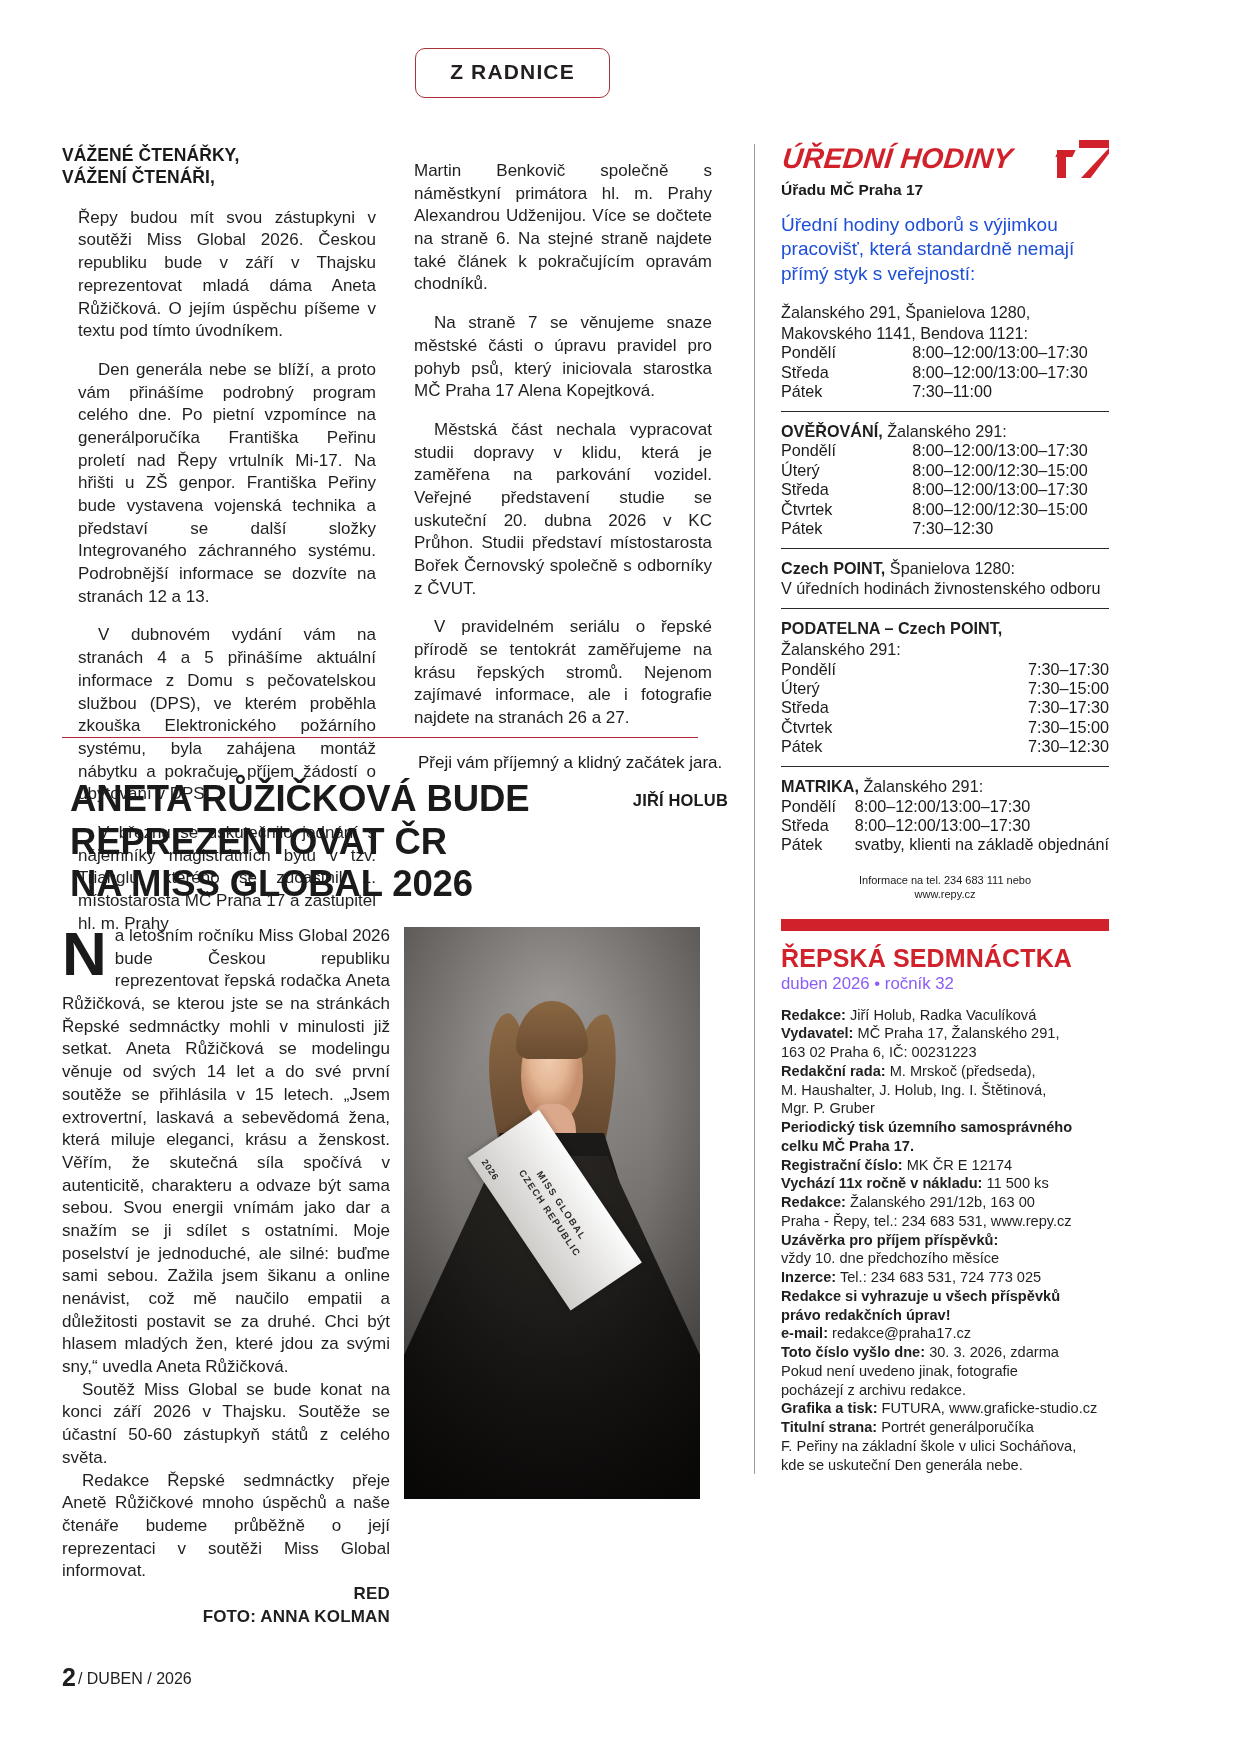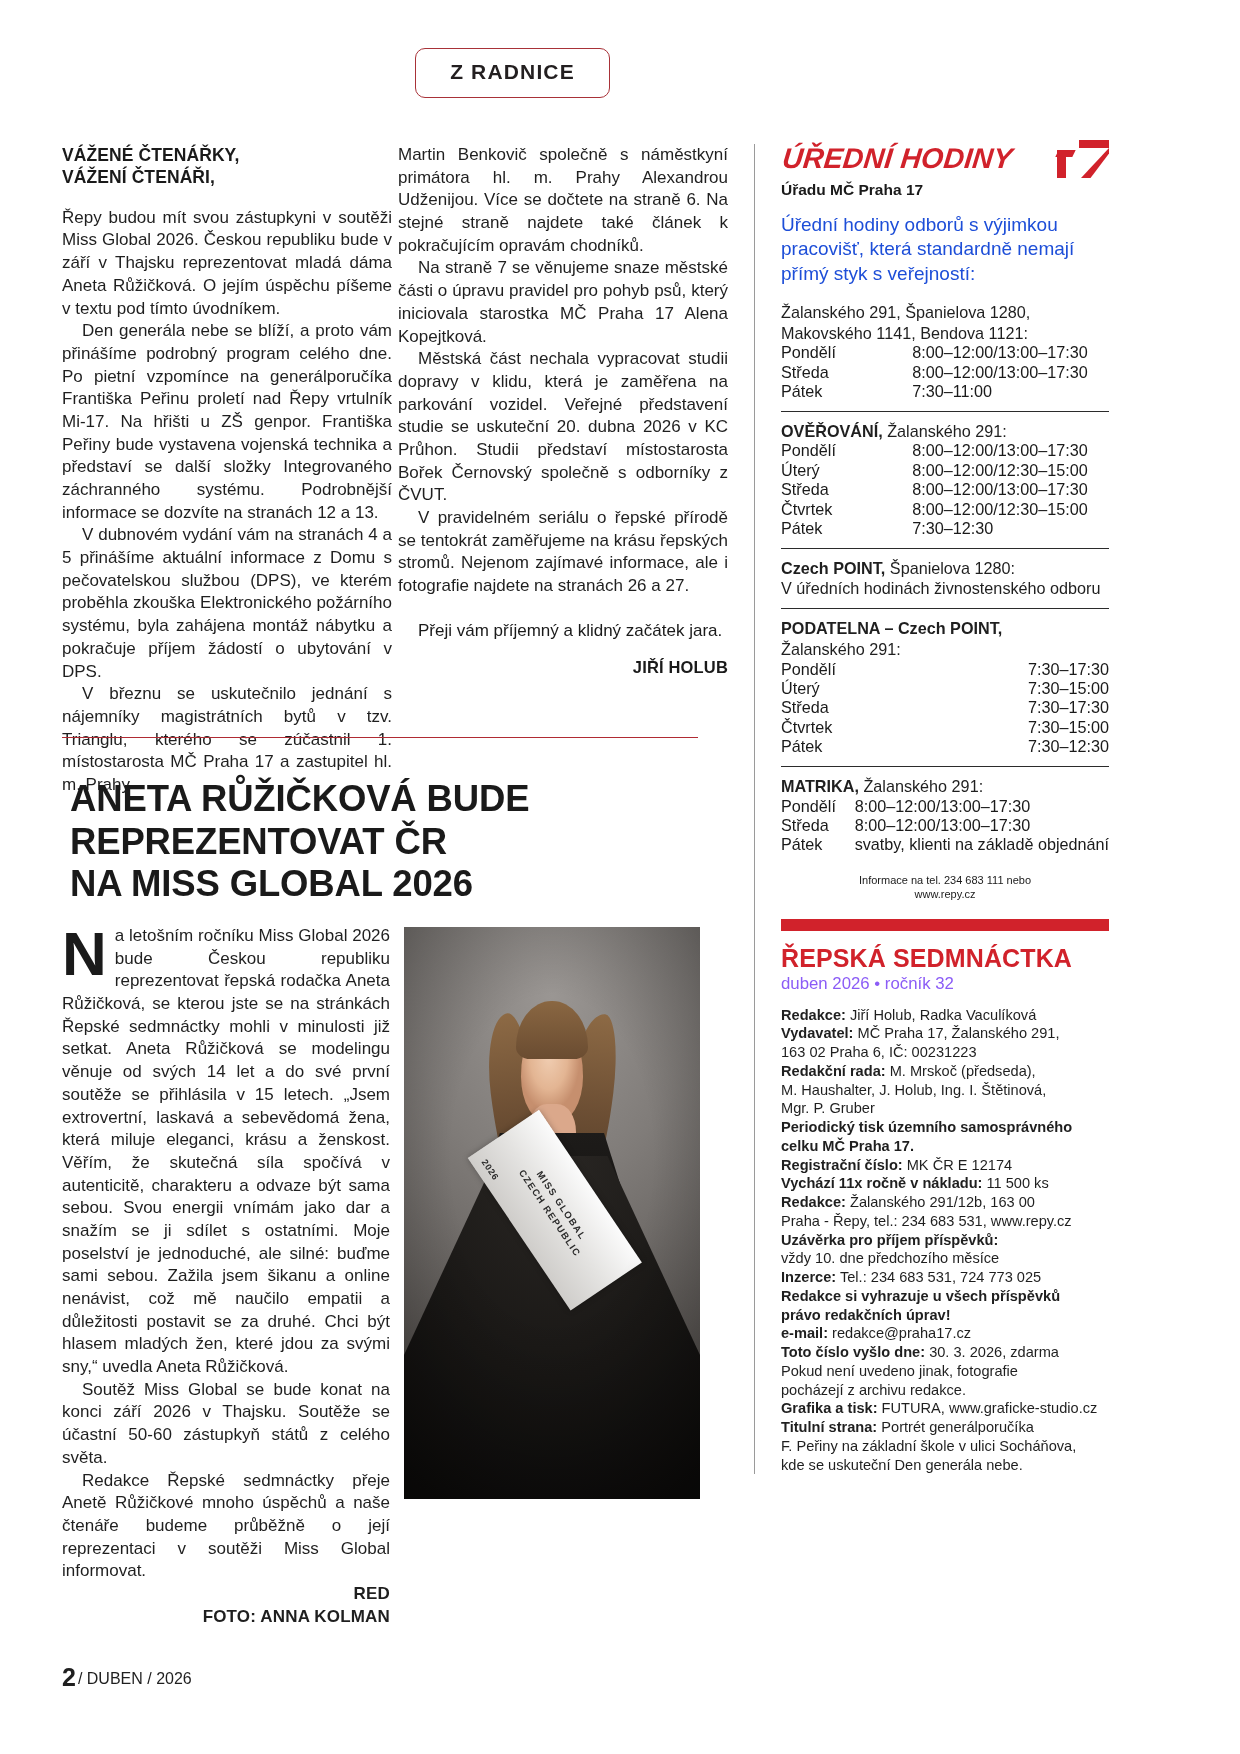--- a/index.html
+++ b/index.html
@@ -55,21 +55,21 @@
 
   .lead-title {
     font-size: 17.5px;
     font-weight: 700;
     line-height: 1.28;
     letter-spacing: 0.005em;
     margin: 0 0 18px 0;
     color: #1a1a1a;
   }
   p.body {
-    margin: 0;
+    margin: 16px;
     font-size: 17px;
     line-height: 1.335;
     text-align: justify;
     hyphens: manual;
     color: #1f1f1f;
   }
   p.body + p.body { text-indent: 20px; }
   p.sign {
     margin: 22px 0 0 0;
     font-size: 17px;

